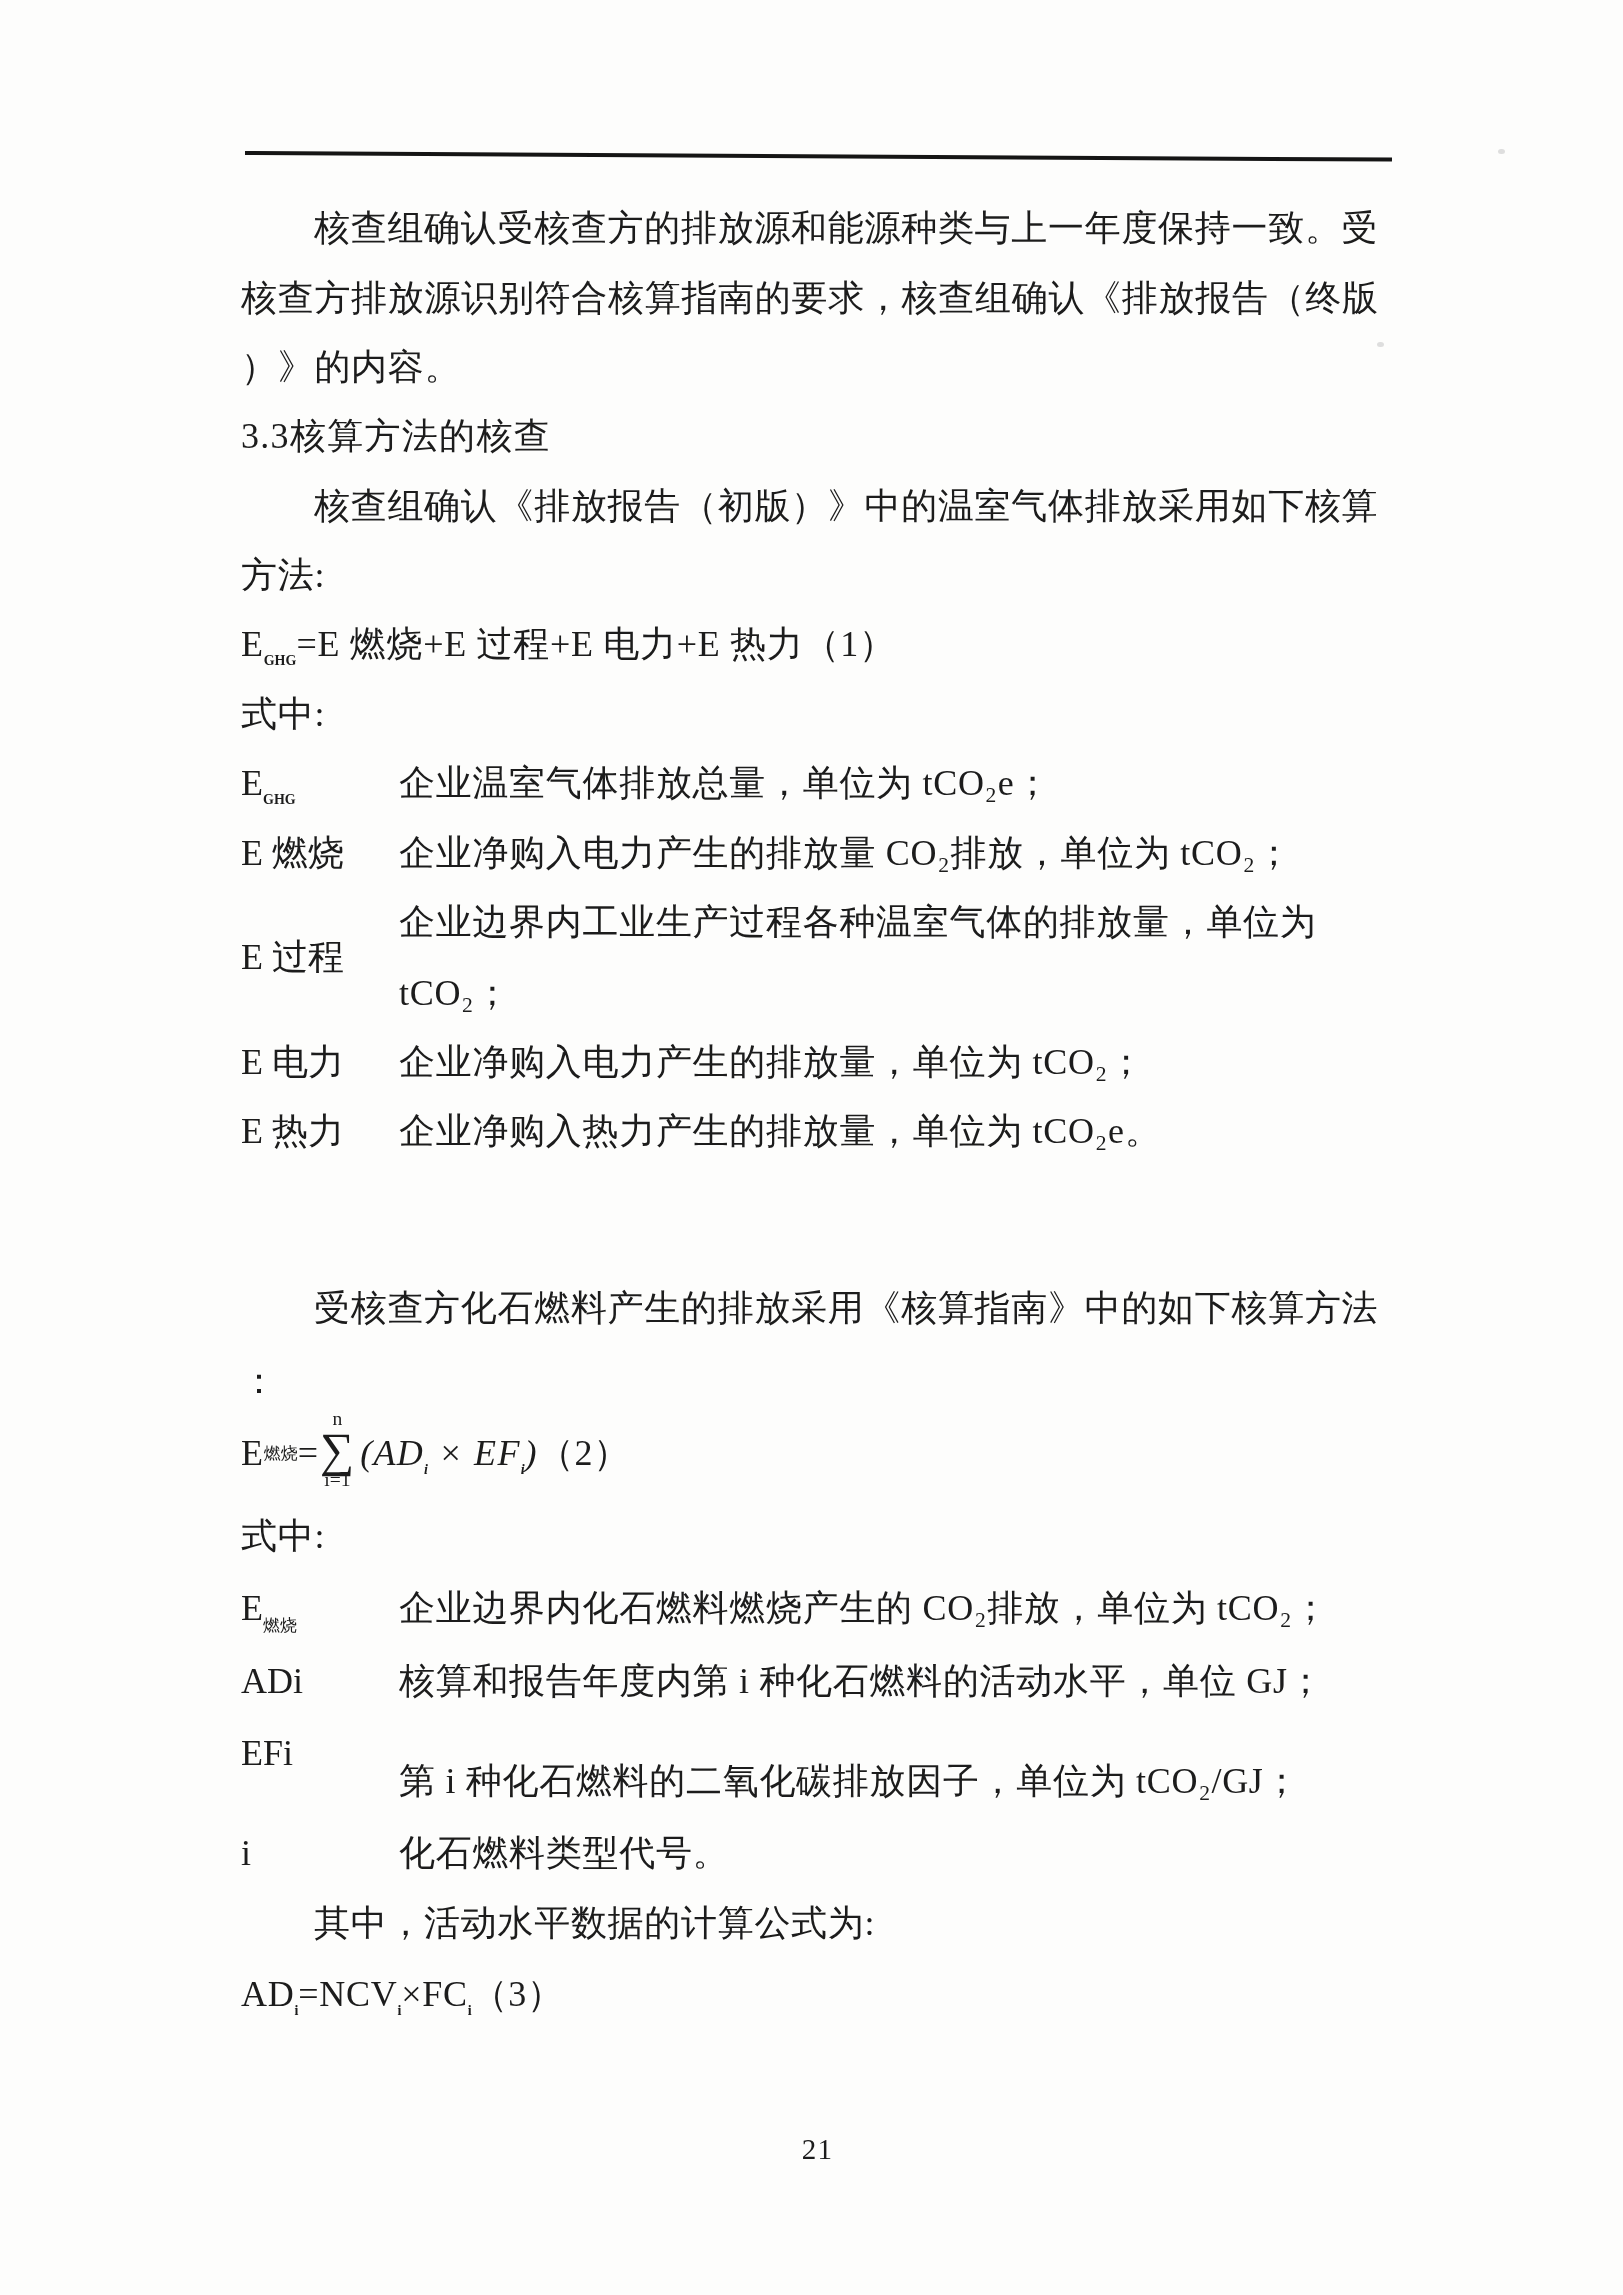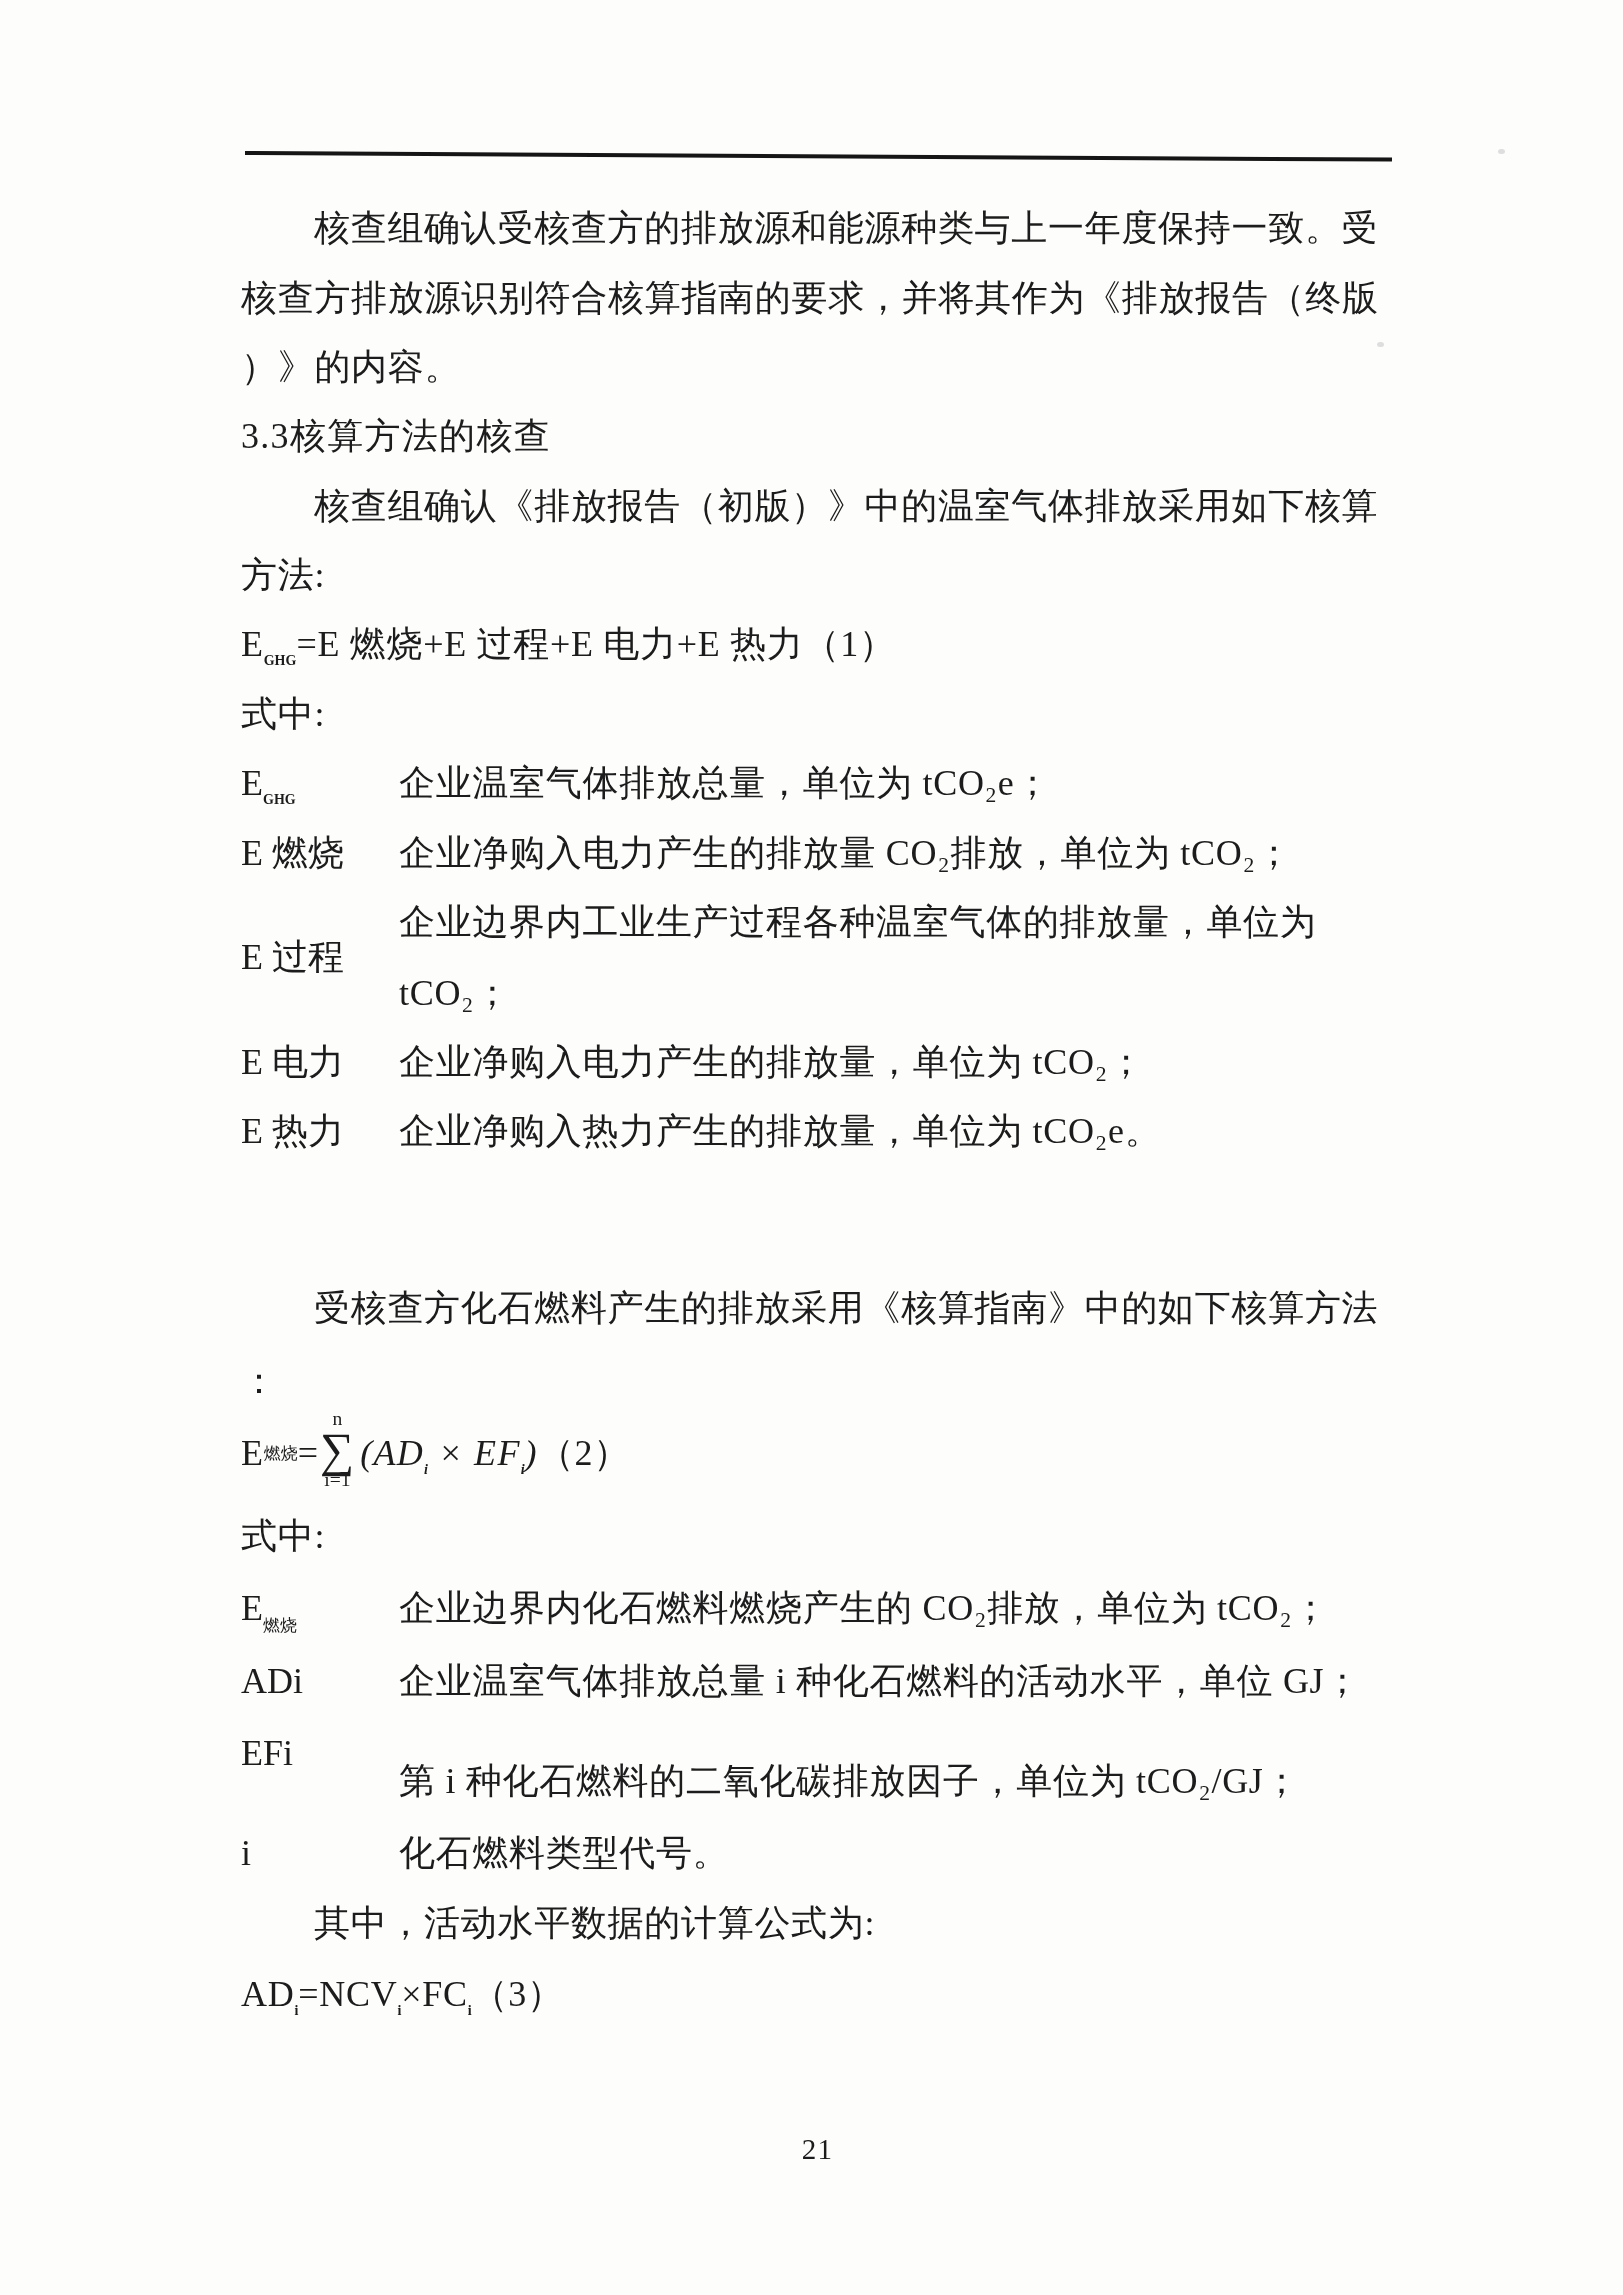--- a/index.html
+++ b/index.html
@@ -77,21 +77,21 @@
 </head>
 <body>
 
 <div class="scan-page">
 
   <div class="top-rule"></div>
 
   <div class="content">
 
     <div class="line indent" style="top:208px">核查组确认受核查方的排放源和能源种类与上一年度保持一致。受</div>
-    <div class="line" style="top:278px">核查方排放源识别符合核算指南的要求，并将其作为《排放报告（终版</div>
+    <div class="line" style="top:278px">核查方排放源识别符合核算指南的要求，核查组确认《排放报告（终版</div>
     <div class="line" style="top:347px">）》的内容。</div>
 
     <div class="line bold" style="top:416px">3.3核算方法的核查</div>
     <div class="line indent" style="top:486px">核查组确认《排放报告（初版）》中的温室气体排放采用如下核算</div>
     <div class="line" style="top:555px">方法:</div>
 
     <div class="line formula" style="top:624px"><span>E</span><sub class="latin-sub">GHG</sub><span>=E 燃烧+E 过程+E 电力+E 热力</span><span>（1）</span></div>
 
     <div class="line" style="top:694px">式中:</div>
 
@@ -134,21 +134,21 @@
     </div>
 
     <div class="line" style="top:1516px">式中:</div>
 
     <div>
       <span class="term" style="top:1588px"><span>E</span><sub class="cjk-sub">燃烧</sub></span>
       <span class="desc" style="top:1588px">企业边界内化石燃料燃烧产生的 CO₂排放，单位为 tCO₂；</span>
     </div>
     <div>
       <span class="term" style="top:1661px">ADi</span>
-      <span class="desc" style="top:1661px">企业温室气体排放总量 i 种化石燃料的活动水平，单位 GJ；</span>
+      <span class="desc" style="top:1661px">核算和报告年度内第 i 种化石燃料的活动水平，单位 GJ；</span>
     </div>
     <div>
       <span class="term" style="top:1733px">EFi</span>
       <span class="desc" style="top:1761px">第 i 种化石燃料的二氧化碳排放因子，单位为 tCO₂/GJ；</span>
     </div>
     <div>
       <span class="term" style="top:1833px">i</span>
       <span class="desc" style="top:1833px">化石燃料类型代号。</span>
     </div>
 

